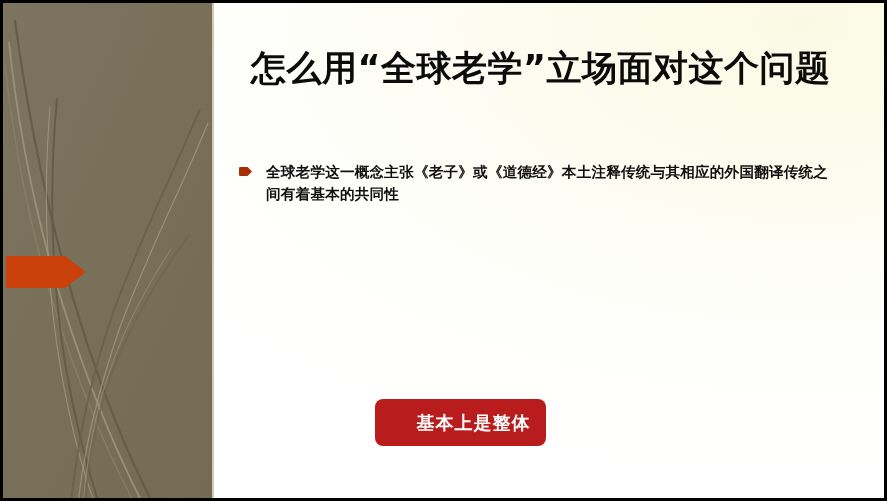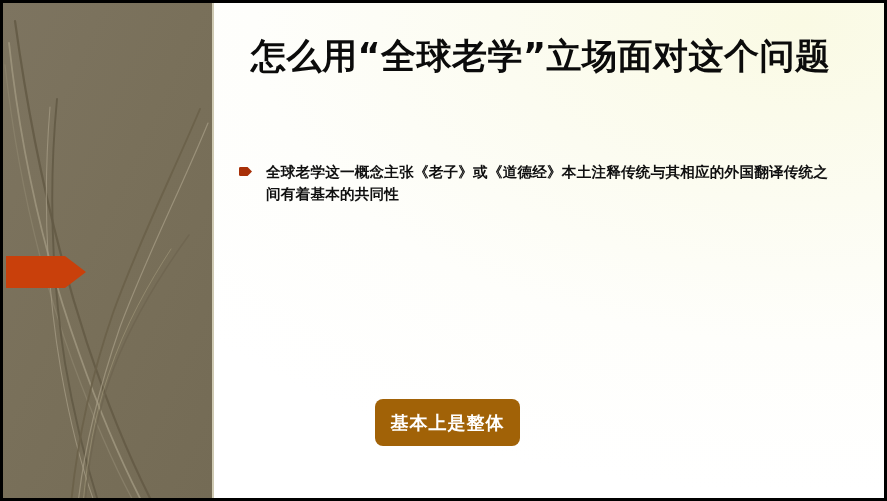--- a/index.html
+++ b/index.html
@@ -66,21 +66,21 @@
     left: 3px;
     top: 252px;
     width: 80px;
     height: 34px;
   }
 
   
   #title {
     position: absolute;
     left: 248px;
-    top: 32px;
+    top: 44px;
     width: 600px;
     font-size: 35px;
     line-height: 1.25;
     font-weight: bold;
     color: #0b0b0b;
     letter-spacing: 0.5px;
     white-space: nowrap;
   }
 
   
@@ -111,25 +111,26 @@
     letter-spacing: 0.2px;
   }
 
   
   #callout-box {
     position: absolute;
     left: 372px;
     top: 396px;
     width: 145px;
     height: 47px;
-    background: #a16207;
+    background: #b91c1c;
     border-radius: 8px;
     display: flex;
     align-items: center;
     justify-content: center;
+    padding-left: 26px;
   }
   #callout-label {
     color: #ffffff;
     font-size: 18px;
     font-weight: bold;
     letter-spacing: 1px;
   }
 </style>
 </head>
 <body>

